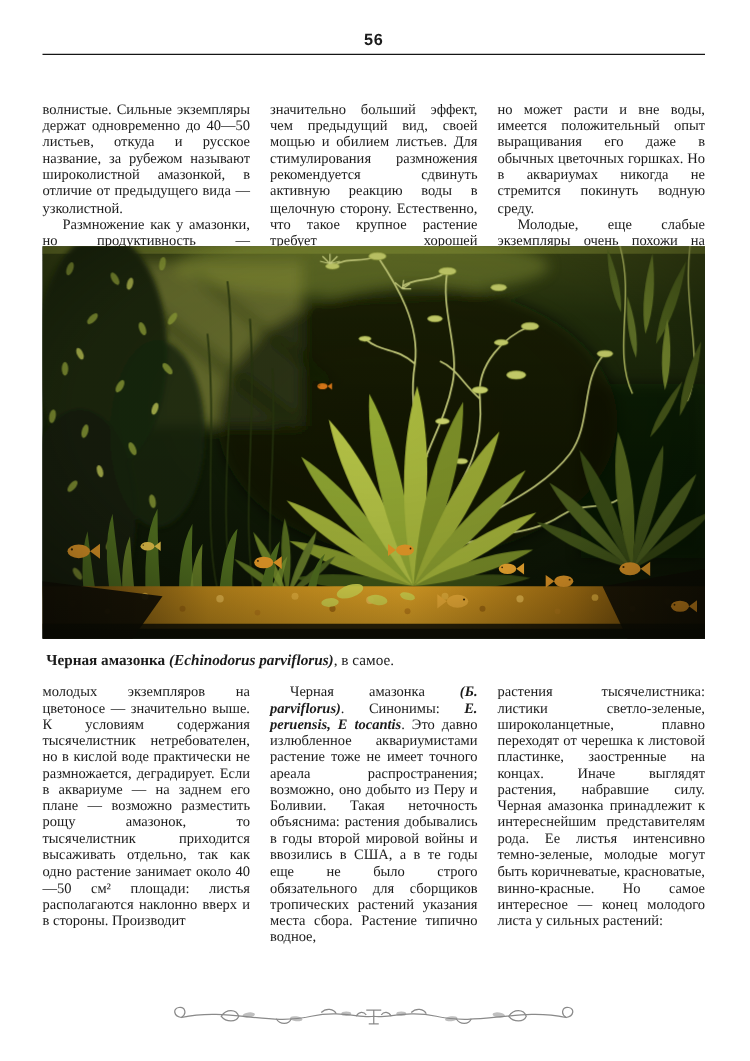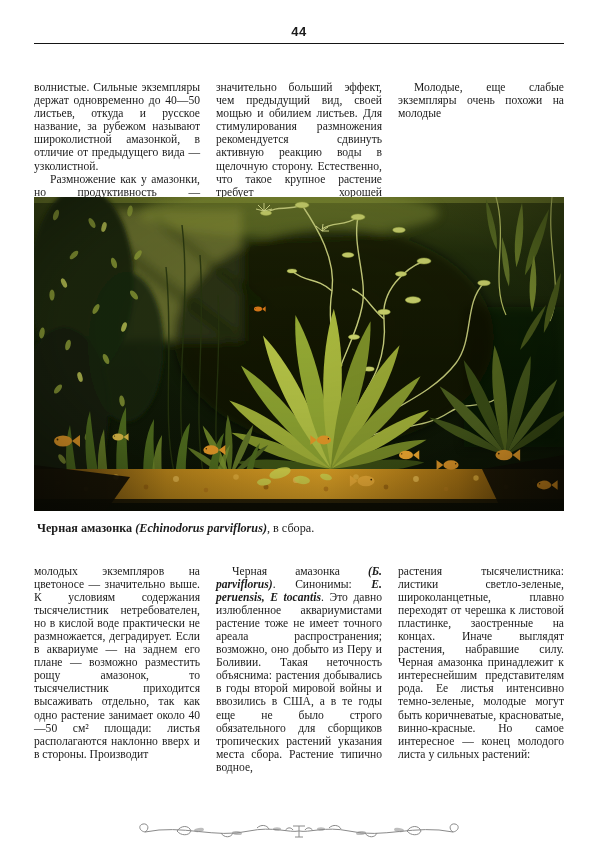--- a/index.html
+++ b/index.html
@@ -2,50 +2,51 @@
 <html style="--water-dark: #131b08; --water-olive: #6f7330; --leaf-light: #a9b83e; --leaf-mid: #6d8026; --leaf-dark: #324512; --stem: #d2d884; --gravel: #c98e1c; --gravel-light: #e0a226; --fish: #e89a28; --ornament-color: #8a8a8a;"><head>
 <meta charset="utf-8">
 <style>
   html,body{margin:0;padding:0;background:#ffffff;}
   body{width:600px;height:849px;overflow:hidden;font-family:"Liberation Serif",serif;color:#1b1b1b;}
   .page{padding:24px 36px 0 34px;}
   .pagenum{text-align:center;font-family:"Liberation Sans",sans-serif;font-weight:bold;font-size:13px;letter-spacing:.5px;}
   .rule{border-top:1.6px solid #151515;margin-top:4px;}
   .cols{display:flex;gap:16px;margin-top:9px;}
   .cols.top{height:106px;margin-top:37px;}
-  .cols.bottom{margin-top:28px;height:186px;}
+  .cols.bottom{margin-top:10px;height:186px;}
   .col{width:166px;font-size:11.6px;line-height:13.1px;text-align:justify;}
   .col p{margin:0;}
   .col p.indent{text-indent:16px;}
   .s-b{font-weight:bold;}
   .s-bi{font-weight:bold;font-style:italic;}
   .photo{width:530px;height:314px;margin-top:10px;background:#10180a;}
   .photo svg{display:block;width:100%;height:100%;}
   .caption{margin-top:9px;font-size:12.2px;line-height:16.5px;padding-left:3px;}
   .caption p{margin:0;}
   .orn-wrap{margin-top:68px;display:flex;justify-content:center;}
   svg.orn{width:324px;height:24px;}
 </style>
 </head>
 <body>
 
 <div class="page">
 
-  <div class="pagenum">44</div>
+  <div class="pagenum">56</div>
   <div class="rule"></div>
 
   <div class="cols top">
     <div class="col">
         <p><span>волнистые. Сильные экземпляры держат одновременно до 40—50 листьев, откуда и русское название, за рубежом называют широколистной амазонкой, в отличие от предыдущего вида — узколистной.</span></p>
         <p class="indent"><span>Размножение как у амазонки, но продуктивность — количество</span></p>
       </div>
     <div class="col">
         <p><span>значительно больший эффект, чем предыдущий вид, своей мощью и обилием листьев. Для стимулирования размножения рекомендуется сдвинуть активную реакцию воды в щелочную сторону. Естественно, что такое крупное растение требует хорошей электроподсветки сверху.</span></p>
       </div>
     <div class="col">
+        <p><span>но может расти и вне воды, имеется положительный опыт выращивания его даже в обычных цветочных горшках. Но в аквариумах никогда не стремится покинуть водную среду.</span></p>
         <p class="indent"><span>Молодые, еще слабые экземпляры очень похожи на молодые</span></p>
       </div>
   </div>
 
   <div class="photo">
     <svg viewBox="0 0 530 314" preserveAspectRatio="none">
       <defs>
         <linearGradient id="bgG" x1="0" y1="0" x2="0" y2="1">
           <stop offset="0" stop-color="#3d4715"></stop>
           <stop offset="0.18" stop-color="#222e0c"></stop>
@@ -263,21 +264,21 @@
         <use href="#fishP" transform="translate(470,258) scale(0.95)"></use>
         <use href="#fishP" transform="translate(510,288) scale(0.8)" fill="#d88a1c"></use>
         <use href="#fishP" transform="translate(224,112) scale(0.45)" fill="#d87818"></use>
       </g>
 
       <rect width="530" height="314" fill="url(#vigG)"></rect>
     </svg>
   </div>
 
   <div class="caption col" style="width:530px;">
-      <p><span class="s-b">Черная амазонка </span><span class="s-bi">(Echinodorus parviflorus)</span><span>, в сбора.</span></p>
+      <p><span class="s-b">Черная амазонка </span><span class="s-bi">(Echinodorus parviflorus)</span><span>, в самое.</span></p>
     </div>
 
   <div class="cols bottom">
     <div class="col">
         <p><span>молодых экземпляров на цветоносе — значительно выше. К условиям содержания тысячелистник нетребователен, но в кислой воде практически не размножается, деградирует. Если в аквариуме — на заднем его плане — возможно разместить рощу амазонок, то тысячелистник приходится высаживать отдельно, так как одно растение занимает около 40—50 см² площади: листья располагаются наклонно вверх и в стороны. Производит</span></p>
       </div>
     <div class="col">
         <p class="indent"><span>Черная амазонка </span><span class="s-bi">(Б. parviflorus)</span><span>. Синонимы: </span><span class="s-bi">E. peruensis, E tocantis</span><span>. Это давно излюбленное аквариумистами растение тоже не имеет точного ареала распространения; возможно, оно добыто из Перу и Боливии. Такая неточность объяснима: растения добывались в годы второй мировой войны и ввозились в США, а в те годы еще не было строго обязательного для сборщиков тропических растений указания места сбора. Растение типично водное,</span></p>
       </div>
     <div class="col">

